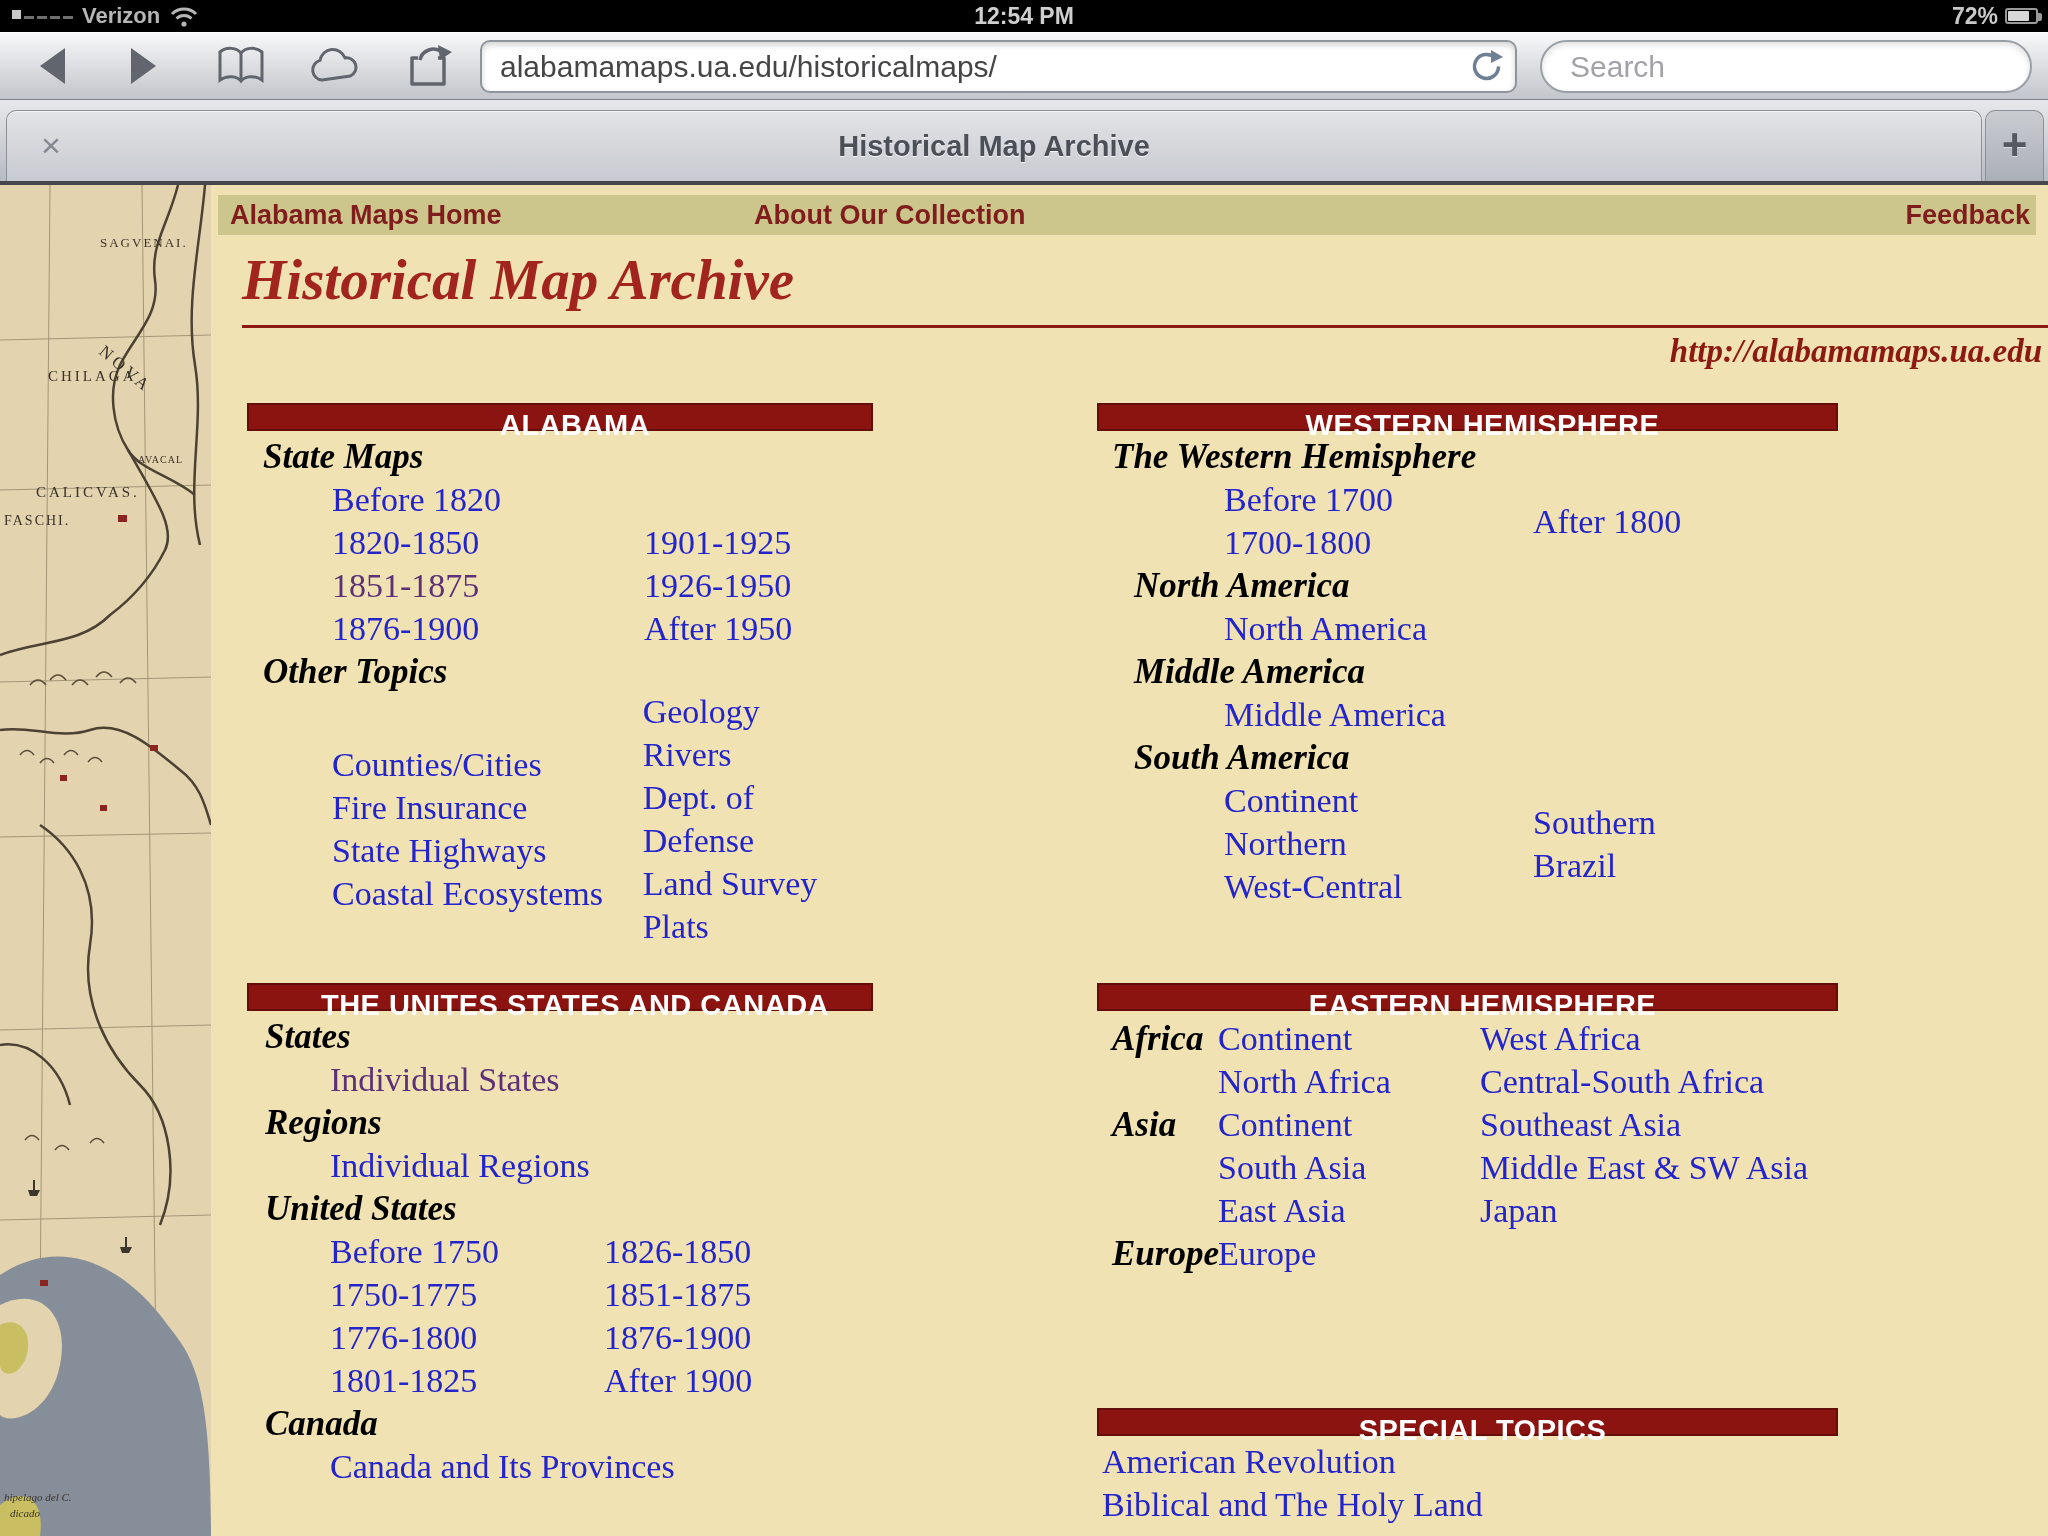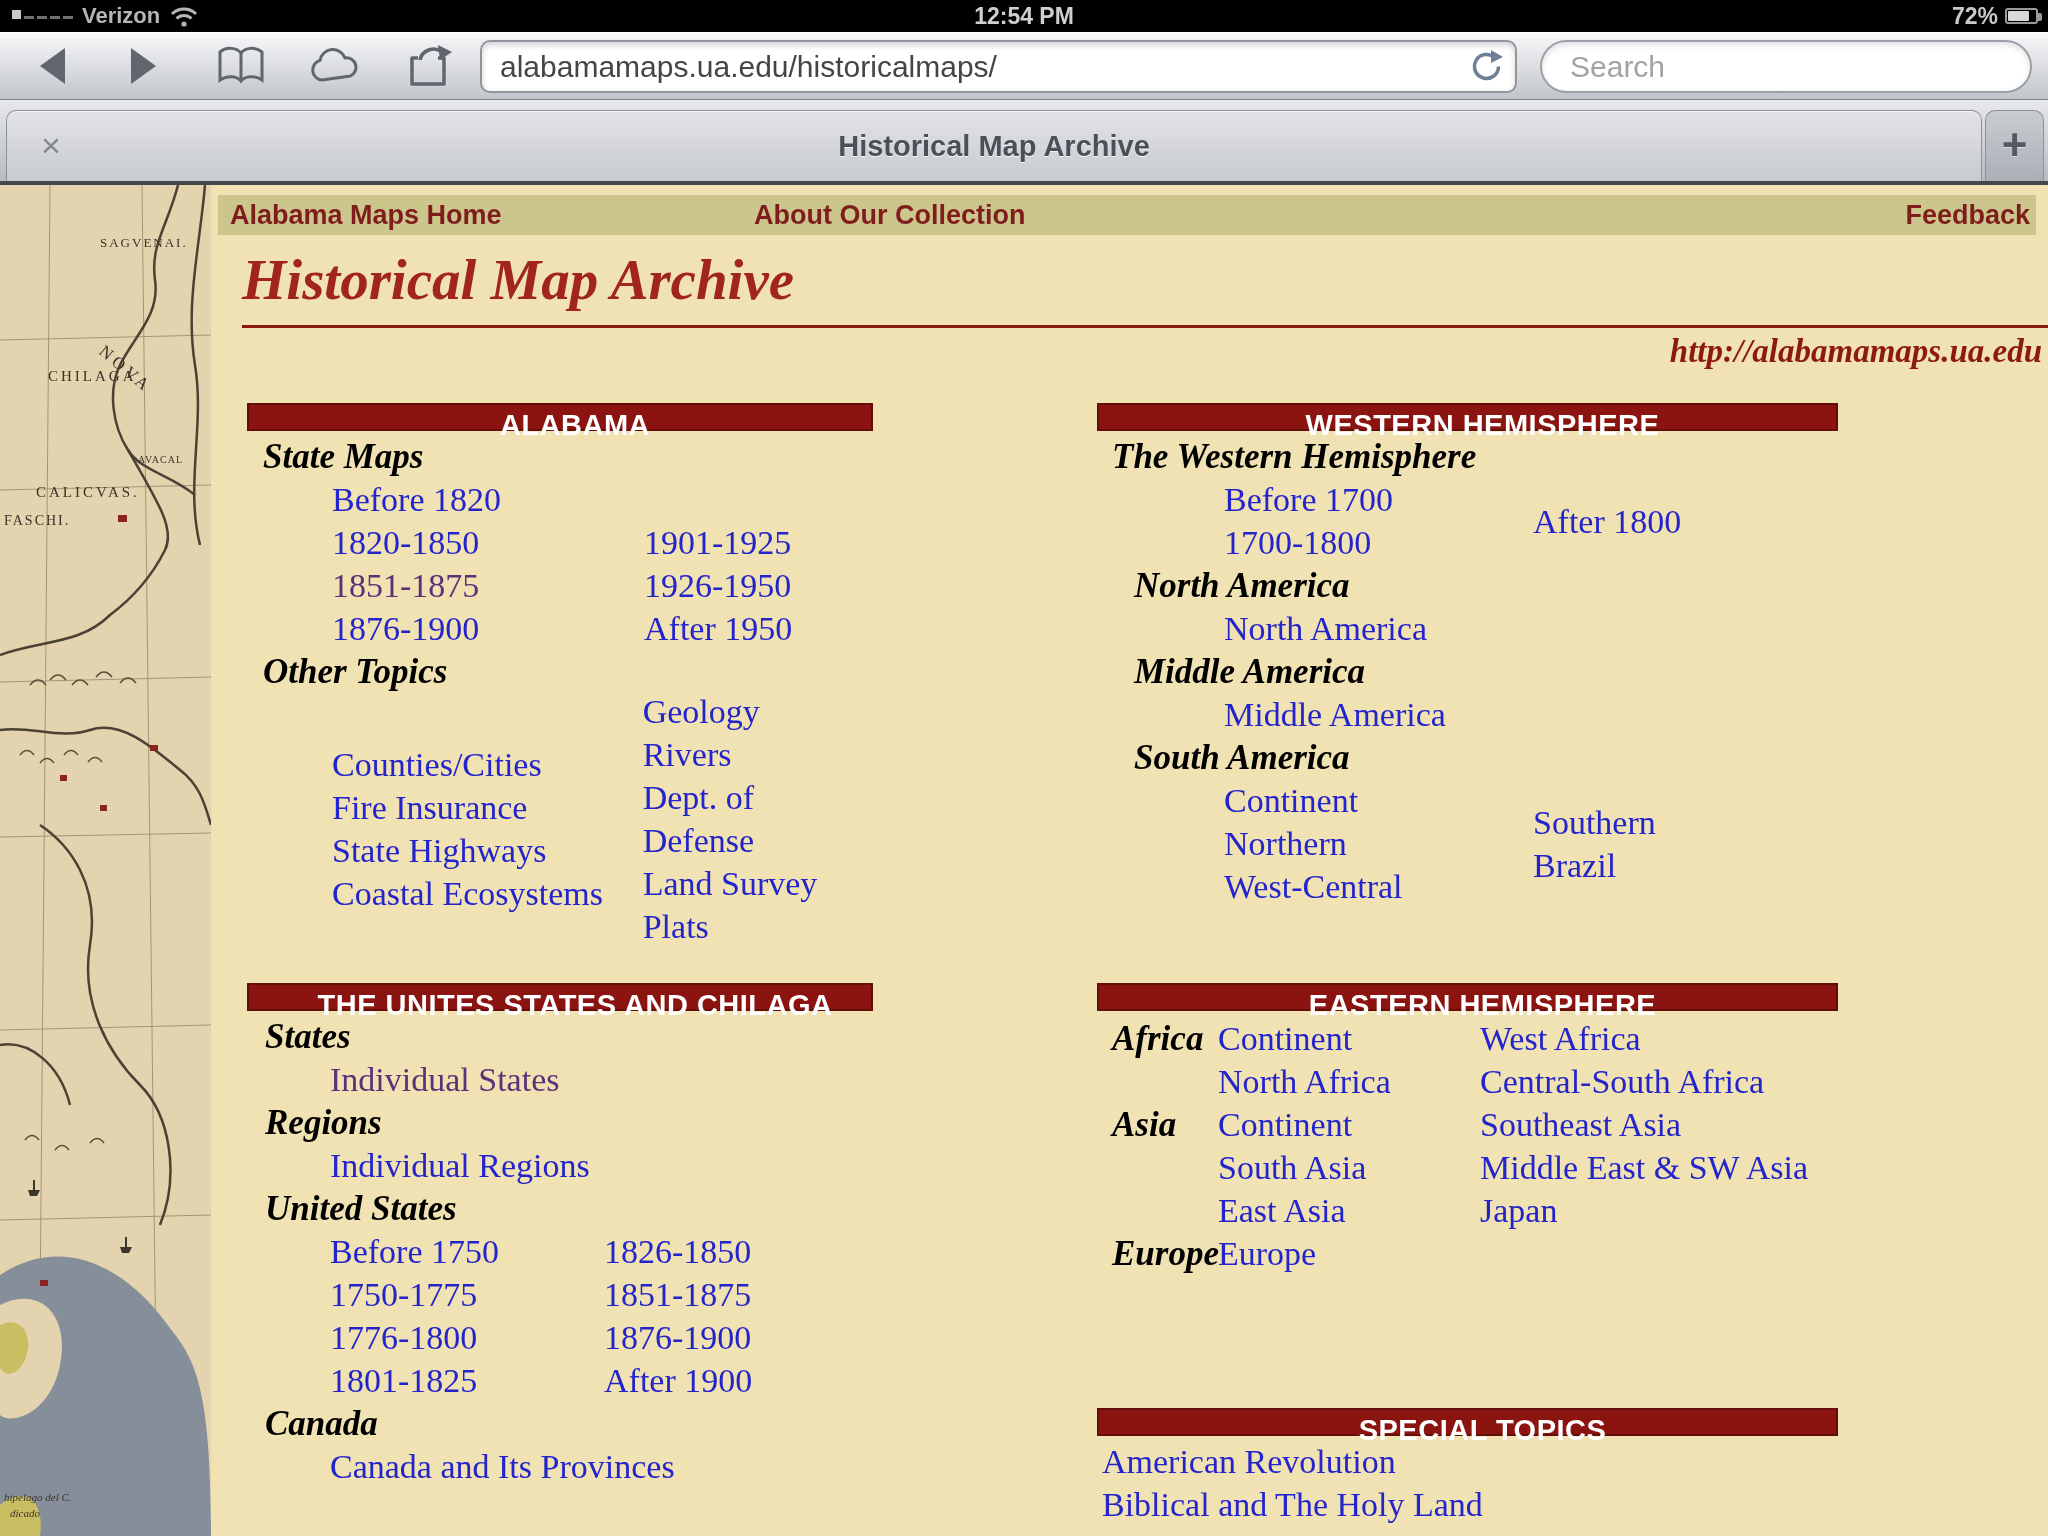--- a/index.html
+++ b/index.html
@@ -313,21 +313,21 @@
         </div>
         <div class="col">
           <div class="lnk">Southern</div>
           <div class="lnk">Brazil</div>
         </div>
       </div>
     </div>
   </div>
 
   <div class="section sec-us">
-    <div class="sec-bar">THE UNITES STATES AND CHILAGA</div>
+    <div class="sec-bar">THE UNITES STATES AND CANADA</div>
     <div class="sec-body">
       <div class="cat" style="margin-left:18px">States</div>
       <div class="lnk visited" style="margin-left:83px">Individual States</div>
       <div class="cat" style="margin-left:18px">Regions</div>
       <div class="lnk" style="margin-left:83px">Individual Regions</div>
       <div class="cat" style="margin-left:18px">United States</div>
       <div class="cols">
         <div class="col c-us1">
           <div class="lnk">Before 1750</div>
           <div class="lnk">1750-1775</div>

